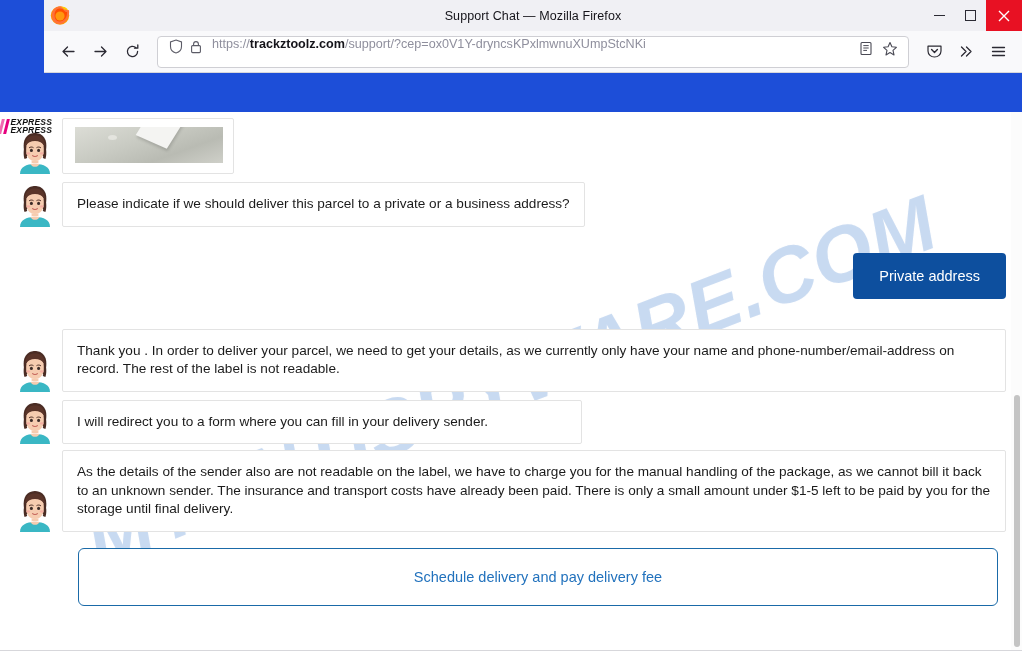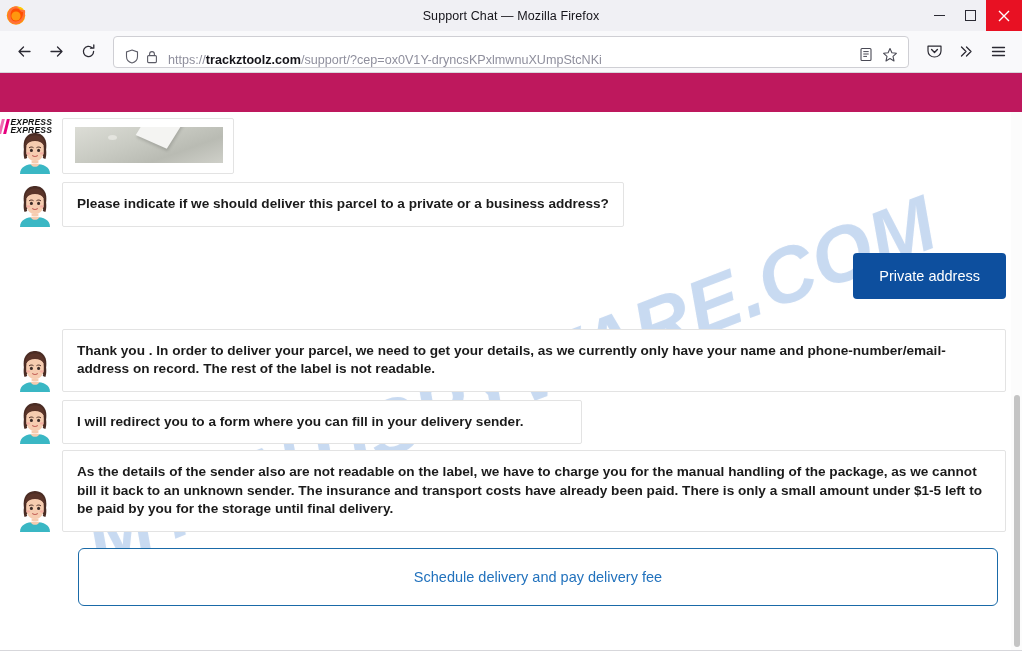--- a/index.html
+++ b/index.html
@@ -7,21 +7,21 @@
   html, body {
     margin: 0; padding: 0;
     width: 1022px; height: 651px;
     overflow: hidden;
     background: #ffffff;
     font-family: "Liberation Sans", sans-serif;
     -webkit-font-smoothing: antialiased;
   }
 
   
-  .browser { width: 1022px; height: 651px; position: relative; background:#be185d; }
+  .browser { width: 1022px; height: 651px; position: relative; background:#1d4ed8;padding-left:44px; }
 
   .titlebar {
     height: 31px; background: #f0f0f4; position: relative;
     display: flex; align-items: center;
     border-bottom: 0px solid #d8d8dc;
   }
   .ff-logo {
     position: absolute; left: 5px; top: 4px; width: 22px; height: 22px;
   }
   .win-title {
@@ -73,21 +73,21 @@
     border-bottom: 1px solid #d7d7db;
   }
   .nav-btn {
     width: 32px; height: 32px; display: flex; align-items: center;
     justify-content: center; border-radius: 4px; color: #2b2a33; flex: none;
   }
 
   .urlbar {
     flex: 1; height: 32px; margin: 0 7px 0 9px;
     background: #ffffff; border: 1px solid #cfcfd4; border-radius: 4px;
-    display: flex; align-items: flex-end; padding: 0 6px 0 8px;
+    display: flex; align-items: flex-start; padding: 0 6px 0 8px;
     min-width: 0;
   }
   .url-icon { width: 20px; height: 20px; display:flex; align-items:center; justify-content:center; color:#5b5b66; flex:none; }
   .url-text {
     flex: 1; font-size: 12.6px; color: #8f8f9d; margin-left: 6px;
     white-space: nowrap; overflow: hidden; min-width: 0;
     letter-spacing: 0px;
   }
   .url-text b { color: #15141a; font-weight: 700; }
   .url-right { display: flex; align-items: center; flex: none; }
@@ -133,21 +133,20 @@
 
   .bubble {
     background: #ffffff;
     border: 1px solid #e3e3e3;
     border-radius: 2px;
     padding: 12px 14px;
     font-size: 13.6px;
     line-height: 18.5px;
     color: #1b1b1b;
     box-shadow: 0 0 0 transparent;
-    font-weight: bold;
   }
   .bubble.img-bubble { padding: 8px 12px 10px 12px; }
   .photo {
     width: 148px; height: 36px;
     background: linear-gradient(160deg,#dcddd6 0%,#c9cbc3 40%,#b9bbb3 70%,#cfd0c9 100%);
     position: relative; overflow: hidden;
   }
   .photo:before {
     content:""; position:absolute; left: 48%; top: -26px;
     width: 34px; height: 44px; background:#f4f4f2;

